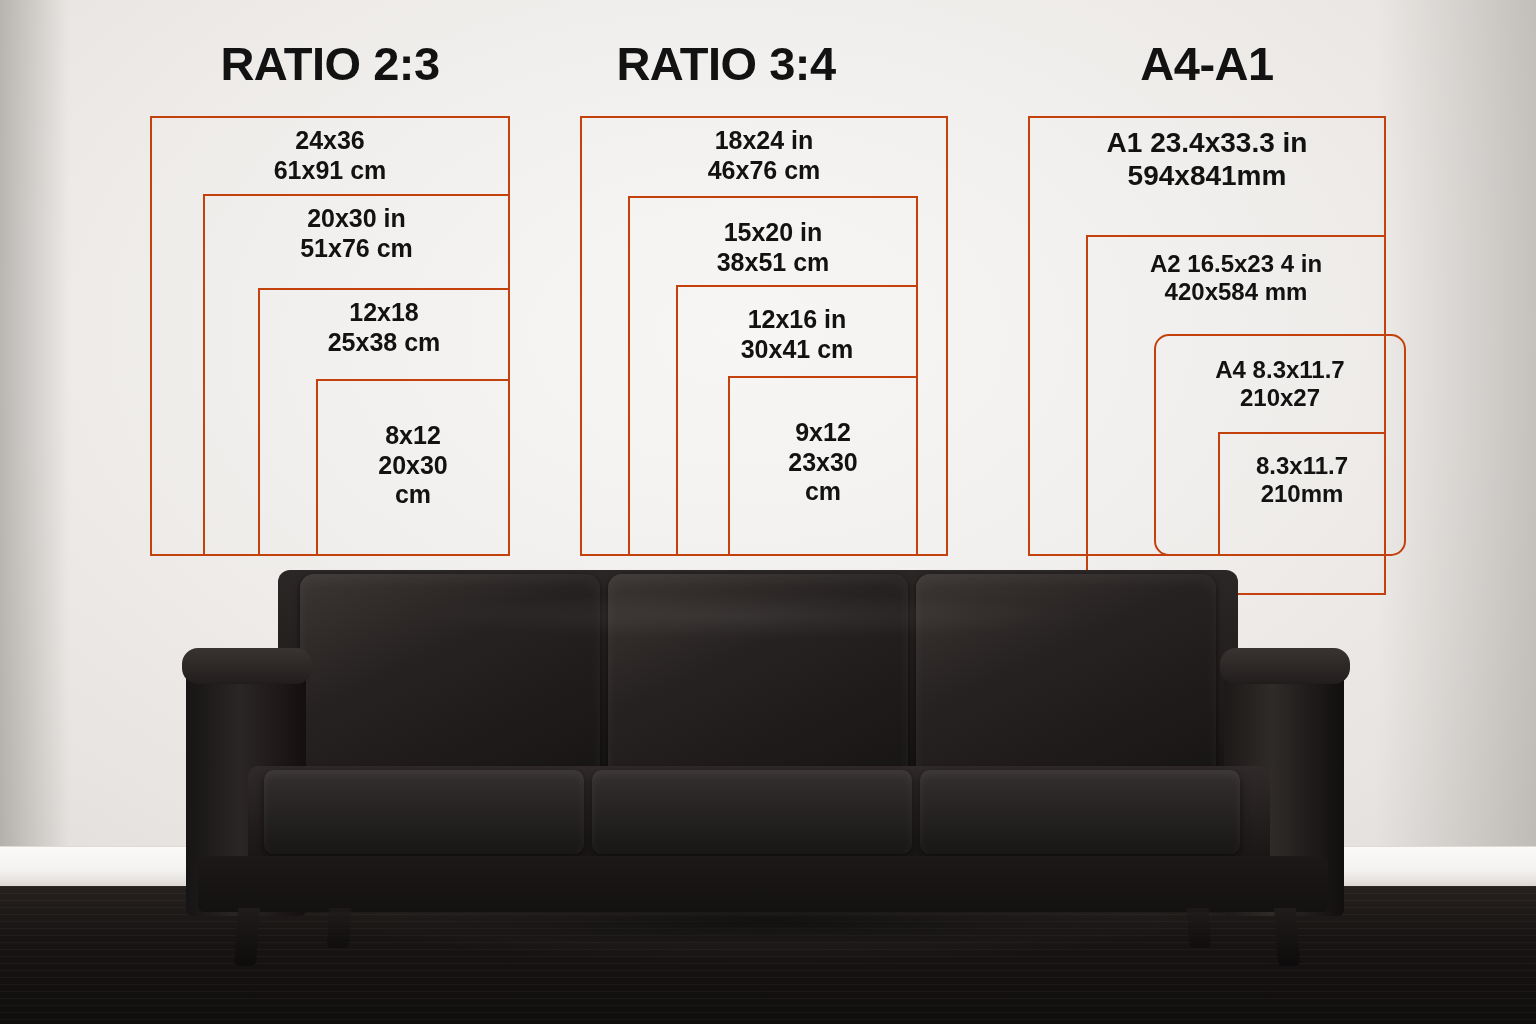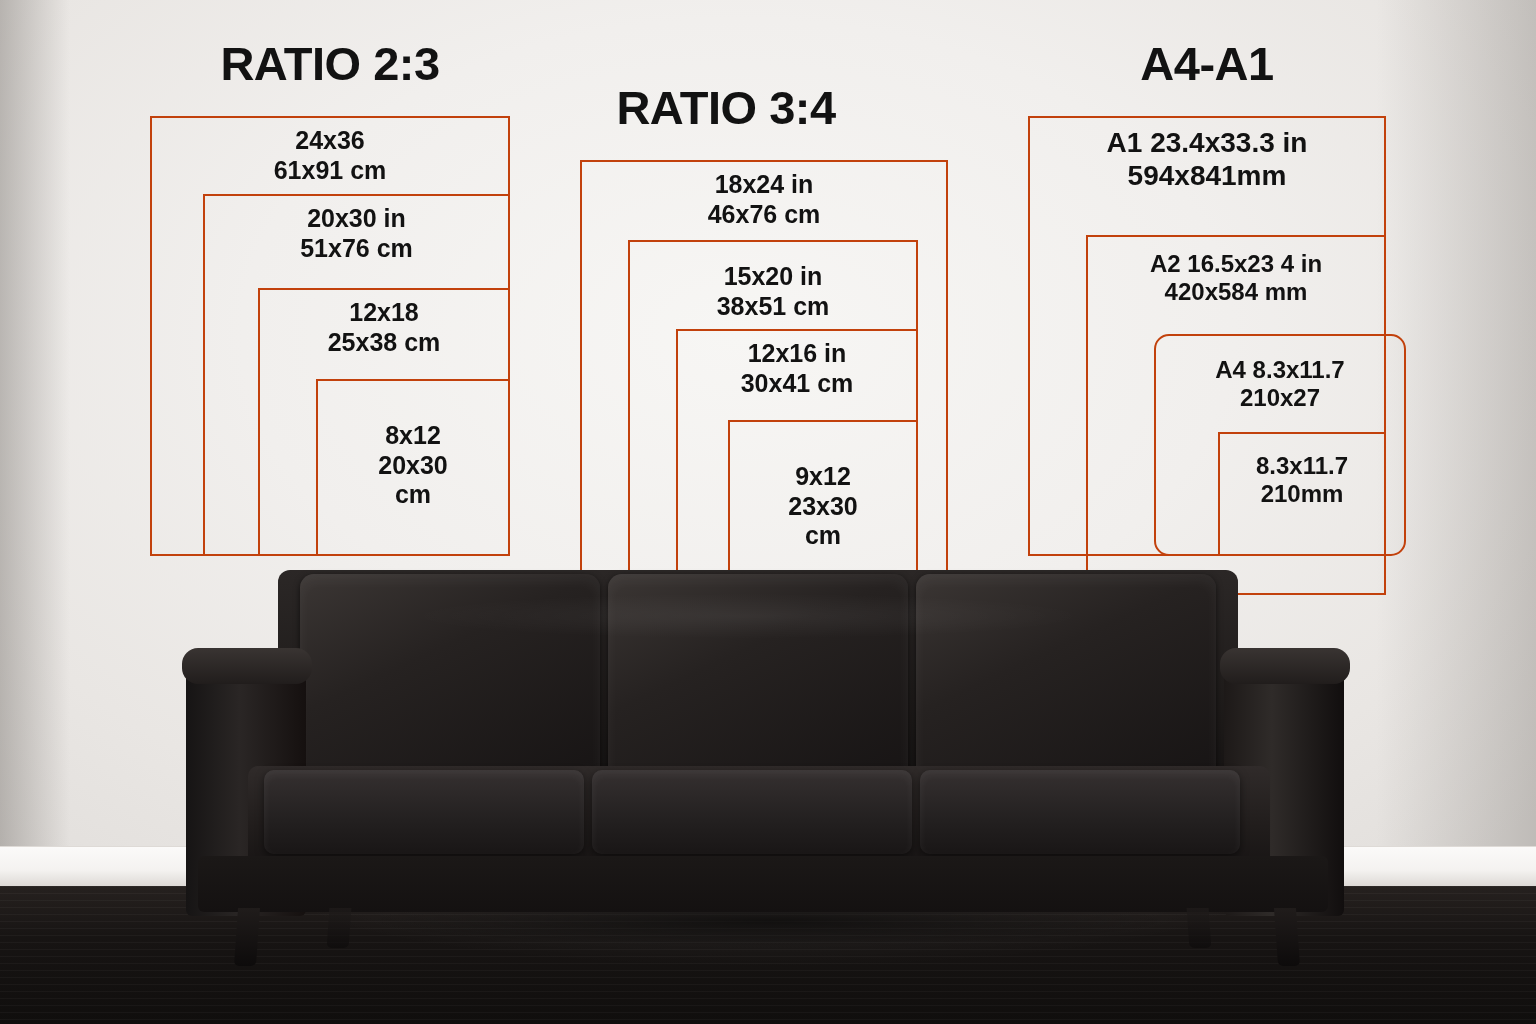--- a/index.html
+++ b/index.html
@@ -221,35 +221,35 @@
 25x38 cm</div>
       </div>
 
       <div class="frame" style="left:166px; top:343px; width:194px; height:177px;">
         <div class="frame-label" style="top:40px; font-size:25px;">8x12
 20x30
 cm</div>
       </div>
     </div>
 
-    <div class="group" style="left:580px; top:36px; width:292px; height:525px;margin-top:44px;">
+    <div class="group" style="left:580px; top:36px; width:292px; height:525px;">
       <div class="group-title" style="top:0px;">RATIO 3:4</div>
 
       <div class="frame" style="left:0px; top:80px; width:368px; height:440px;">
         <div class="frame-label" style="top:8px; font-size:25px;">18x24 in
 46x76 cm</div>
       </div>
 
       <div class="frame" style="left:48px; top:160px; width:290px; height:360px;">
         <div class="frame-label" style="top:20px; font-size:25px;">15x20 in
 38x51 cm</div>
       </div>
 
       <div class="frame" style="left:96px; top:249px; width:242px; height:271px;">
-        <div class="frame-label" style="top:8px; font-size:25px;">12x16 in
+        <div class="frame-label" style="top:18px; font-size:25px;">12x16 in
 30x41 cm</div>
       </div>
 
       <div class="frame" style="left:148px; top:340px; width:190px; height:180px;">
         <div class="frame-label" style="top:40px; font-size:25px;">9x12
 23x30
 cm</div>
       </div>
     </div>
 

